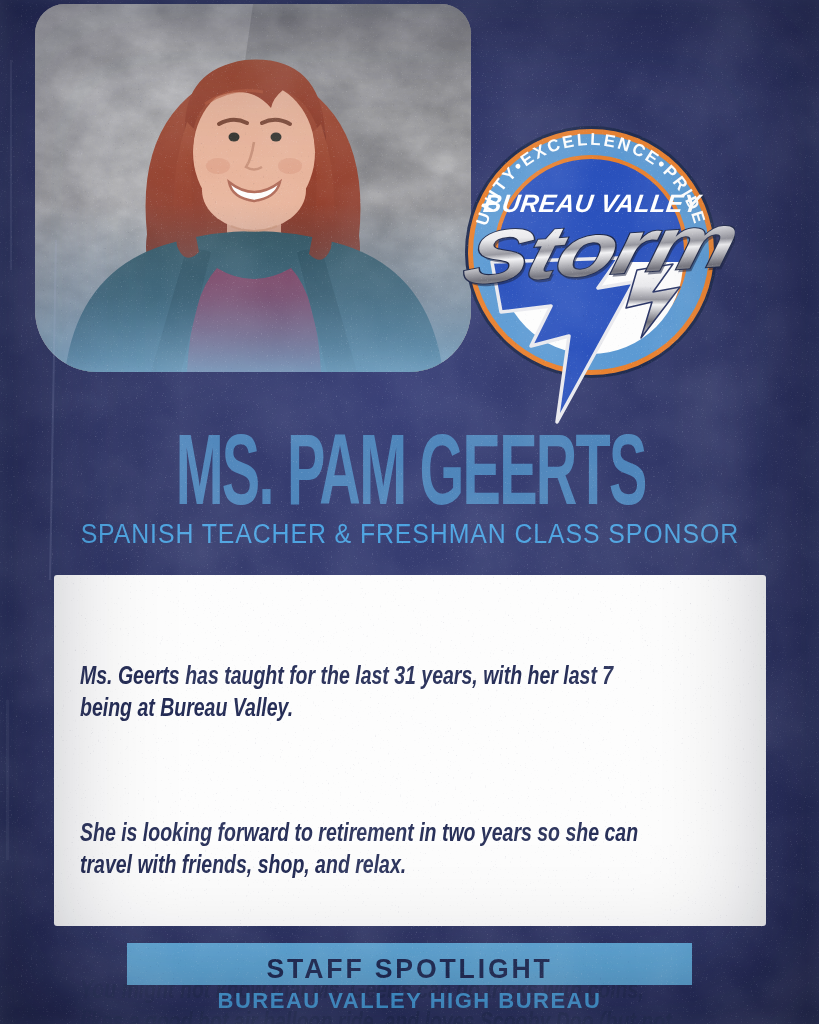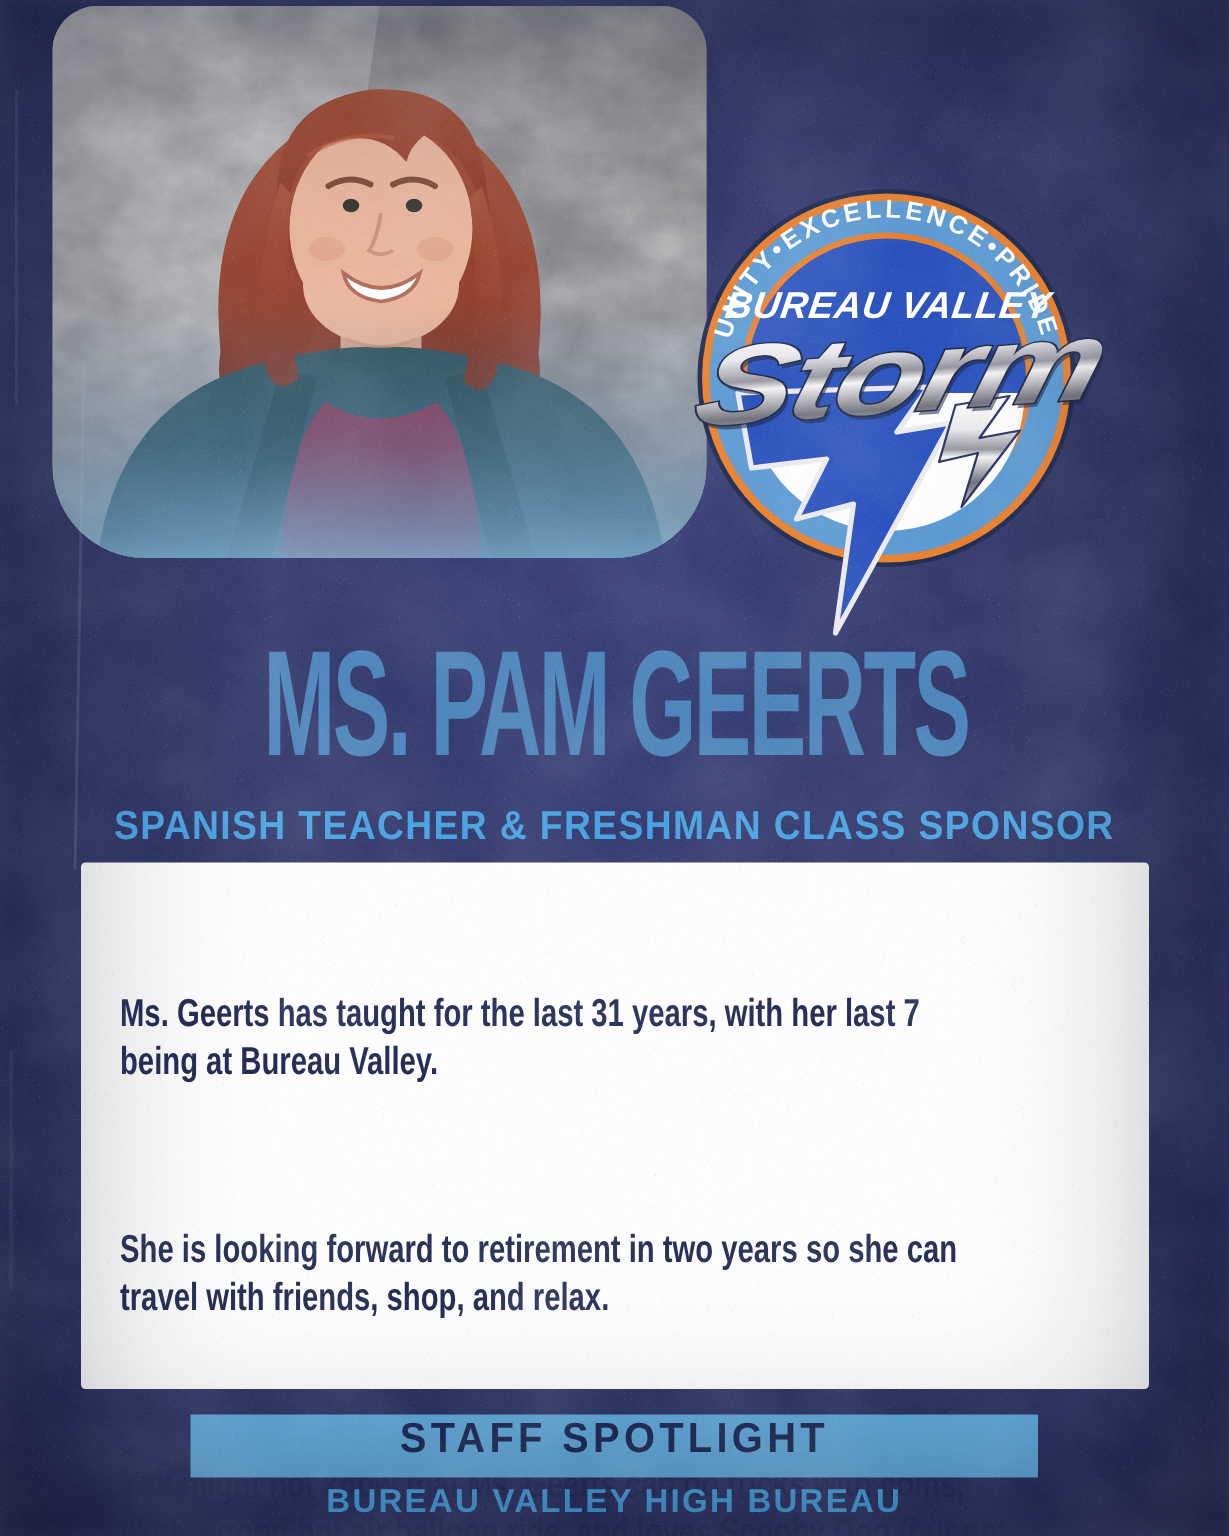--- a/index.html
+++ b/index.html
@@ -22,44 +22,44 @@
 
   
   .title {
     position:absolute; left:0; right:0; top:419px; margin:0; text-align:right;
     font-size:100px; line-height:100px; font-weight:bold; letter-spacing:-3px;
     color:#4f86bb; white-space:nowrap;
   }
   .title .squeeze { display:inline-block; transform:scaleX(0.575); transform-origin:50% 50%; }
 
   .subtitle {
-    position:absolute; left:0; right:0; top:519px; margin:16px; text-align:center;
-    font-size:27px; line-height:30px; font-weight:bold; letter-spacing:1px;
+    position:absolute; left:0; right:0; top:519px; margin:0; text-align:center;
+    font-size:27px; line-height:30px; font-weight:normal; letter-spacing:1px;
     color:#4aa2e0; white-space:nowrap;
   }
   .subtitle .squeeze { display:inline-block; transform:scaleX(0.92); transform-origin:50% 50%; }
 
   
   .bio-card {
     position:absolute; left:54px; top:575px; width:712px; height:351px;
-    background:#fdfdfd; border-radius:3px;
+    background:#fdfdfd; border-radius:3px;font-style:italic;
   }
   .bio-inner {
     position:absolute; left:26px; top:22px; width:920px;
     transform:scaleX(0.75); transform-origin:0 0;
     color:#252d56; font-weight:bold; font-size:26px; line-height:31.5px;
     white-space:pre;
   }
   .bio-inner p { margin:0 0 31px 0; }
   .bio-inner p:last-child { margin-bottom:0; }
 
   
   .banner {
     position:absolute; left:127px; top:943px; width:565px; height:42px;
-    background:#5fa8d8; display:flex; align-items:flex-start; justify-content:center;
+    background:#5fa8d8; display:flex; align-items:flex-end; justify-content:center;
   }
   .banner .label {
     color:#1d2751; font-weight:bold; font-size:28px; letter-spacing:3px;
     white-space:nowrap; transform:scaleX(0.95);
   }
   .footer {
     position:absolute; left:0; right:0; top:988px; margin:0; text-align:center;
     color:#46a0de; font-weight:bold; font-size:22px; letter-spacing:1.5px; white-space:nowrap;
   }
 

